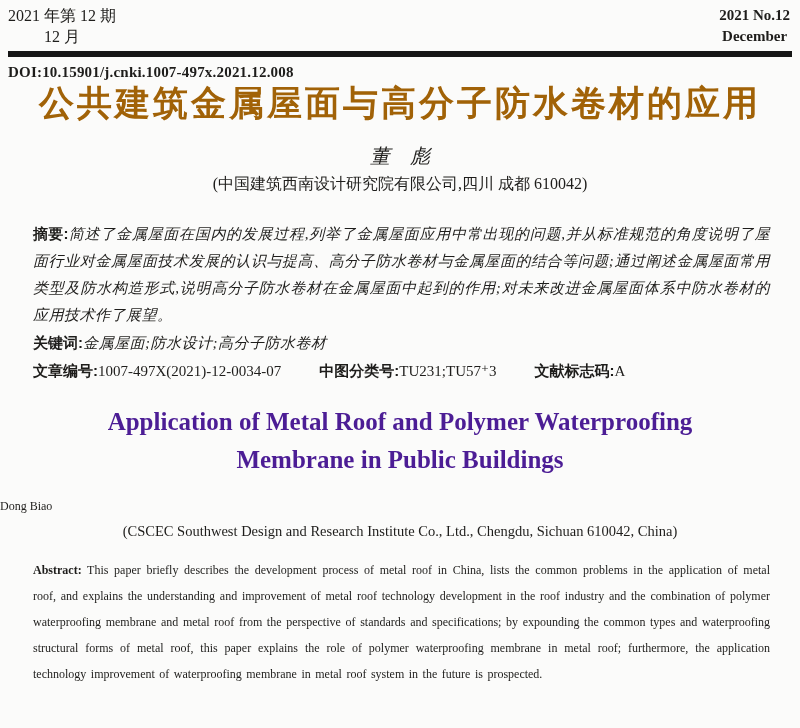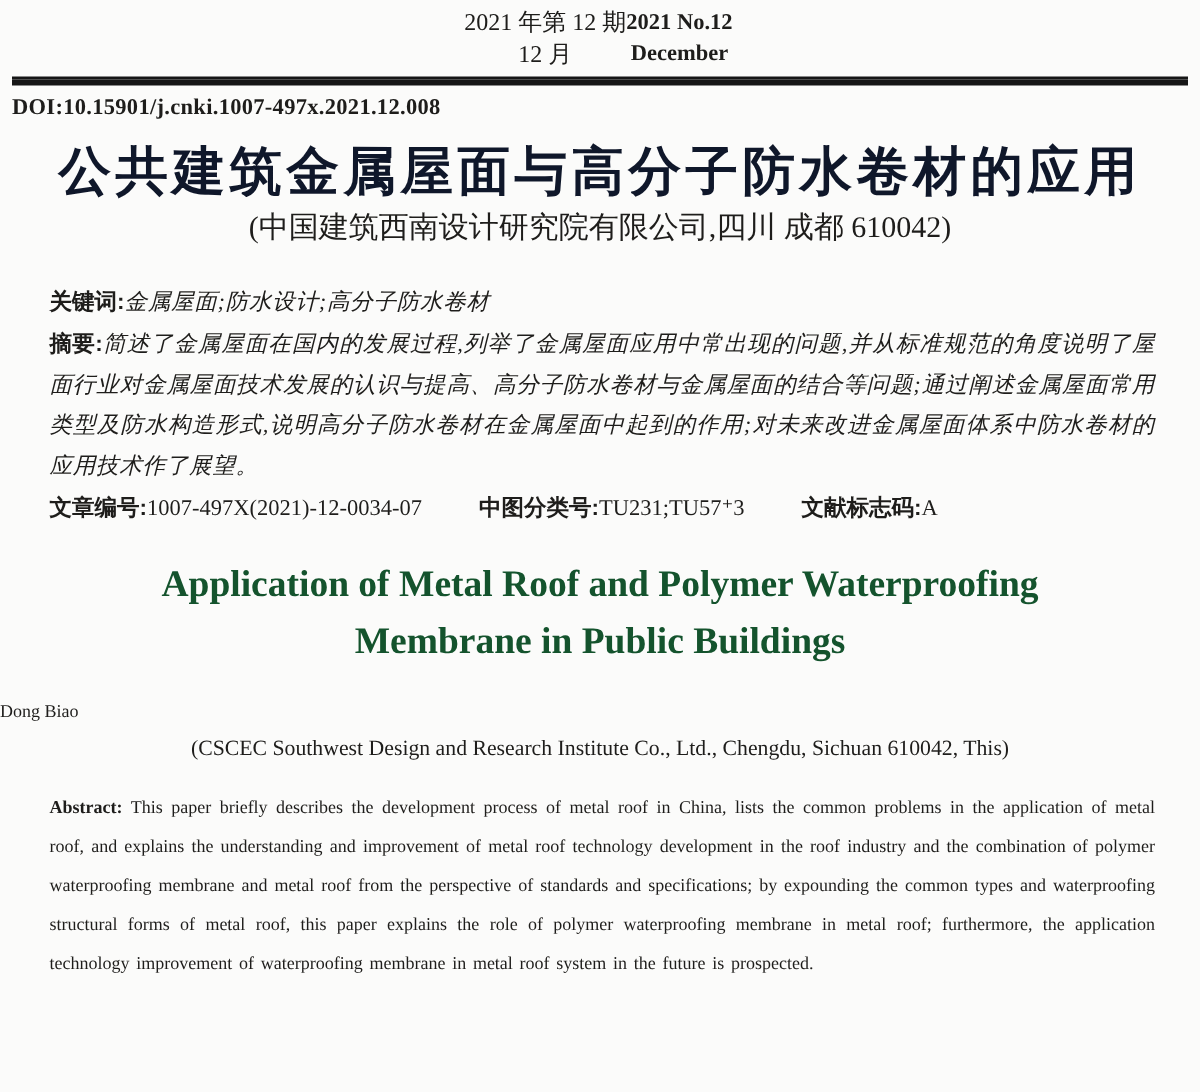--- a/index.html
+++ b/index.html
@@ -7,21 +7,21 @@
     width: 800px; height: 728px;
     overflow: hidden;
     background: #fbfbfa;
     color: #1e1d1b;
     font-family: "Liberation Serif", "DejaVu Serif", serif;
   }
 
   
   .jheader {
     display: flex;
-    justify-content: center;
+    justify-content: space-between;
     align-items: flex-start;
     padding: 5px 10px 2px 8px;
   }
   .jheader .col { text-align: center; line-height: 21px; }
   .jheader .cn  { font-size: 16px; }
   .jheader .en  { font-size: 15px; font-weight: bold; }
   .jheader .mid-cn { font-size: 18px; font-weight: 700; letter-spacing: 2px; }
 
   .header-rule {
     margin: 2px 8px 0 8px;
@@ -32,40 +32,39 @@
 
   .doi-line {
     margin: 7px 8px 0 8px;
     font-size: 15px;
     font-weight: 700;
     letter-spacing: 0.2px;
   }
 
   
   .cn-title {
-    margin-top: 12px;
     text-align: center;
     font-size: 35px;
     line-height: 44px;
     font-weight: 700;
     letter-spacing: 3px;
-    color: #0f172a;
+    color: #a16207;
     font-family: "Liberation Sans", "DejaVu Sans", sans-serif;
   }
   .cn-author {
     margin-top: 18px;
     text-align: center;
     font-size: 20px;
     line-height: 26px;
     font-style: italic;
   }
   .cn-affil {
     margin-top: 5px;
     text-align: center;
-    font-size: 20px;
+    font-size: 16px;
     line-height: 20px;
   }
 
   .meta-block {
     margin: 26px 30px 0 33px;
     font-size: 15px;
     line-height: 27px;
   }
   .meta-block p { text-align: justify; }
   .label-hei {
@@ -78,21 +77,21 @@
   .idrow .group { display: inline-block; margin-right: 38px; }
   .idrow .group:last-child { margin-right: 16px; }
 
   
   .en-title {
     margin-top: 18px;
     text-align: center;
     font-size: 25px;
     line-height: 38px;
     font-weight: 700;
-    color: #14532d;
+    color: #4c1d95;
   }
   .en-author {
     margin-top: 16px;
     text-align: left;
     font-size: 12px;
     line-height: 22px;
   }
   .en-affil {
     margin-top: 4px;
     text-align: center;
@@ -122,32 +121,33 @@
       <div class="en">2021 No.12</div>
       <div class="en">December</div>
     </div>
   </div>
 
   <div class="header-rule"></div>
 
   <div class="doi-line">DOI:10.15901/j.cnki.1007-497x.2021.12.008</div>
 
   <h1 class="cn-title">公共建筑金属屋面与高分子防水卷材的应用</h1>
+  <div class="cn-author">董　彪</div>
   <div class="cn-affil">(中国建筑西南设计研究院有限公司,四川 成都 610042)</div>
 
   <div class="meta-block">
+    <p><span class="label-hei">摘要:</span><span class="kai">简述了金属屋面在国内的发展过程,列举了金属屋面应用中常出现的问题,并从标准规范的角度说明了屋面行业对金属屋面技术发展的认识与提高、高分子防水卷材与金属屋面的结合等问题;通过阐述金属屋面常用类型及防水构造形式,说明高分子防水卷材在金属屋面中起到的作用;对未来改进金属屋面体系中防水卷材的应用技术作了展望。</span></p>
     <p><span class="label-hei">关键词:</span><span class="kai">金属屋面;防水设计;高分子防水卷材</span></p>
-    <p><span class="label-hei">摘要:</span><span class="kai">简述了金属屋面在国内的发展过程,列举了金属屋面应用中常出现的问题,并从标准规范的角度说明了屋面行业对金属屋面技术发展的认识与提高、高分子防水卷材与金属屋面的结合等问题;通过阐述金属屋面常用类型及防水构造形式,说明高分子防水卷材在金属屋面中起到的作用;对未来改进金属屋面体系中防水卷材的应用技术作了展望。</span></p>
     <p class="idrow">
       <span class="group"><span class="label-hei">文章编号:</span><span>1007-497X(2021)-12-0034-07</span></span><span class="group"><span class="label-hei">中图分类号:</span><span>TU231;TU57⁺3</span></span><span class="group"><span class="label-hei">文献标志码:</span><span>A</span></span>
     </p>
   </div>
 
   <h2 class="en-title"><span>Application of Metal Roof and Polymer Waterproofing</span><br><span>Membrane in Public Buildings</span></h2>
   <div class="en-author">Dong Biao</div>
-  <div class="en-affil">(CSCEC Southwest Design and Research Institute Co., Ltd., Chengdu, Sichuan 610042, This)</div>
+  <div class="en-affil">(CSCEC Southwest Design and Research Institute Co., Ltd., Chengdu, Sichuan 610042, China)</div>
 
   <div class="en-meta">
     <p class="abstract"><span class="en-label">Abstract:</span> <span>This paper briefly describes the development process of metal roof in China, lists the common problems in the application of metal roof, and explains the understanding and improvement of metal roof technology development in the roof industry and the combination of polymer waterproofing membrane and metal roof from the perspective of standards and specifications; by expounding the common types and waterproofing structural forms of metal roof, this paper explains the role of polymer waterproofing membrane in metal roof; furthermore, the application technology improvement of waterproofing membrane in metal roof system in the future is prospected.</span></p>
     <p class="keywords"> </p>
   </div>
 
 </div>
 
 </body></html>

